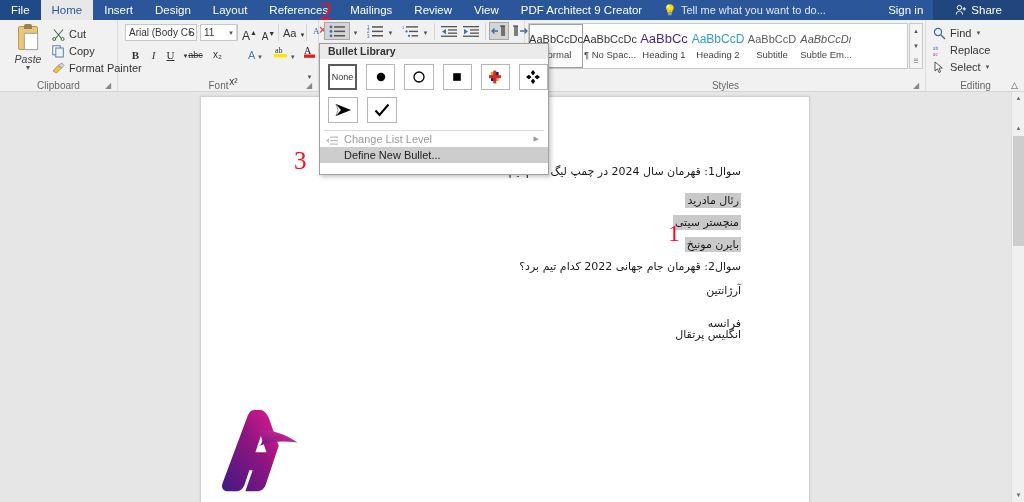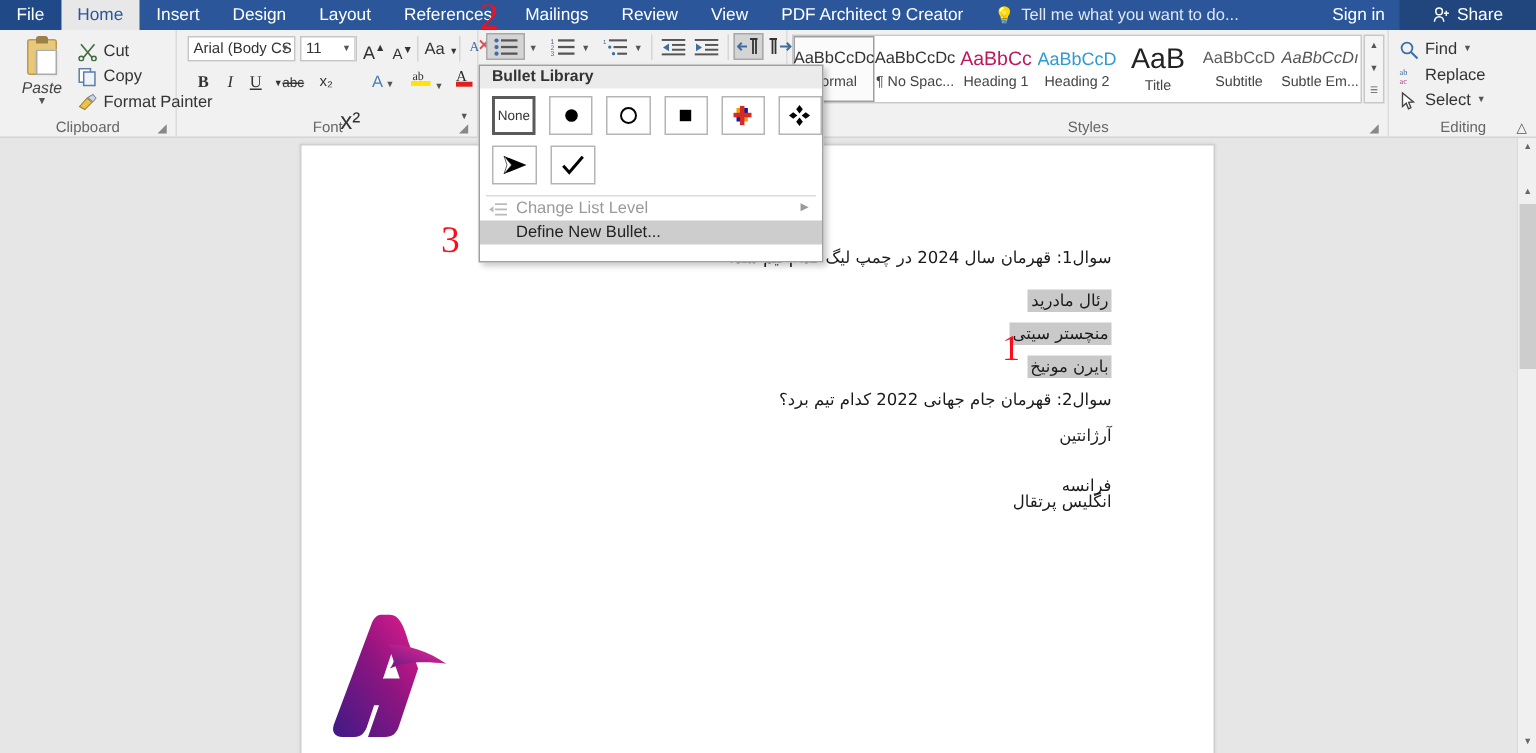--- a/index.html
+++ b/index.html
@@ -316,21 +316,21 @@
     <div class="sep-v" style="left:117px; top:4px; height:17px;"></div>
     <div class="sep-v" style="left:159px; top:4px; height:17px;"></div>
     <div class="sep-v" style="left:187px; top:4px; height:17px;"></div>
 
     <div class="fbtn" style="left:8px;top:26px;font-weight:bold;font-family:'Liberation Serif',serif;"><span>B</span></div>
     <div class="fbtn" style="left:26px;top:26px;font-style:italic;font-family:'Liberation Serif',serif;"><span>I</span></div>
     <div class="fbtn" style="left:43px;top:26px;text-decoration:underline;font-family:'Liberation Serif',serif;"><span>U</span></div>
     <div class="fbtn" style="left:58px;top:27px;font-size:6px;">▼</div>
     <div class="fbtn" style="left:68px;top:26px;font-size:9px;text-decoration:line-through;"><span>abc</span></div>
     <div class="fbtn" style="left:90px;top:26px;font-size:10px;"><span>x₂</span></div>
-    <div class="fbtn" style="left:106px;top:26px;font-size:16px;margin-top:27px;"><span>x²</span></div>
+    <div class="fbtn" style="left:106px;top:26px;font-size:10px;margin-top:27px;"><span>x²</span></div>
     <div class="fbtn" style="left:128px;top:26px;color:#4a7fb5;"><span>A</span><span style="font-size:6px;color:#555"> ▼</span></div>
     <div class="fbtn" style="left:155px;top:24px;">
       <svg width="14" height="15" viewBox="0 0 14 15">
           <text x="1" y="9" font-size="8" fill="#333" font-family="Liberation Serif, serif">ab</text>
           <rect x="0" y="10" width="13" height="3.3" fill="#ffe400"></rect>
         </svg><span style="font-size:6px;color:#555"> ▼</span>
     </div>
     <div class="fbtn" style="left:182px;top:24px;">
       <svg width="12" height="15" viewBox="0 0 12 15">
           <text x="0" y="10" font-size="10" fill="#222" font-family="Liberation Serif, serif">A</text>
@@ -423,30 +423,26 @@
     <div class="style-gallery">
       <div class="style-item active">
         <div class="style-preview">AaBbCcDc</div>
         <div class="style-name">Normal</div>
       </div>
       <div class="style-item">
         <div class="style-preview">AaBbCcDc</div>
         <div class="style-name">¶ No Spac...</div>
       </div>
       <div class="style-item">
-        <div class="style-preview" style="color:#be185d;font-size:13px;">AaBbCc</div>
+        <div class="style-preview" style="color:#4c1d95;font-size:13px;">AaBbCc</div>
         <div class="style-name">Heading 1</div>
       </div>
       <div class="style-item">
         <div class="style-preview" style="color:#2e9bd5;font-size:12px;">AaBbCcD</div>
         <div class="style-name">Heading 2</div>
-      </div>
-      <div class="style-item">
-        <div class="style-preview" style="font-size:19px;color:#222;line-height:19px;">AaB</div>
-        <div class="style-name">Title</div>
       </div>
       <div class="style-item">
         <div class="style-preview" style="color:#5a5a5a;">AaBbCcD</div>
         <div class="style-name">Subtitle</div>
       </div>
       <div class="style-item">
         <div class="style-preview" style="font-style:italic;color:#555;">AaBbCcDı</div>
         <div class="style-name">Subtle Em...</div>
       </div>
     </div>

